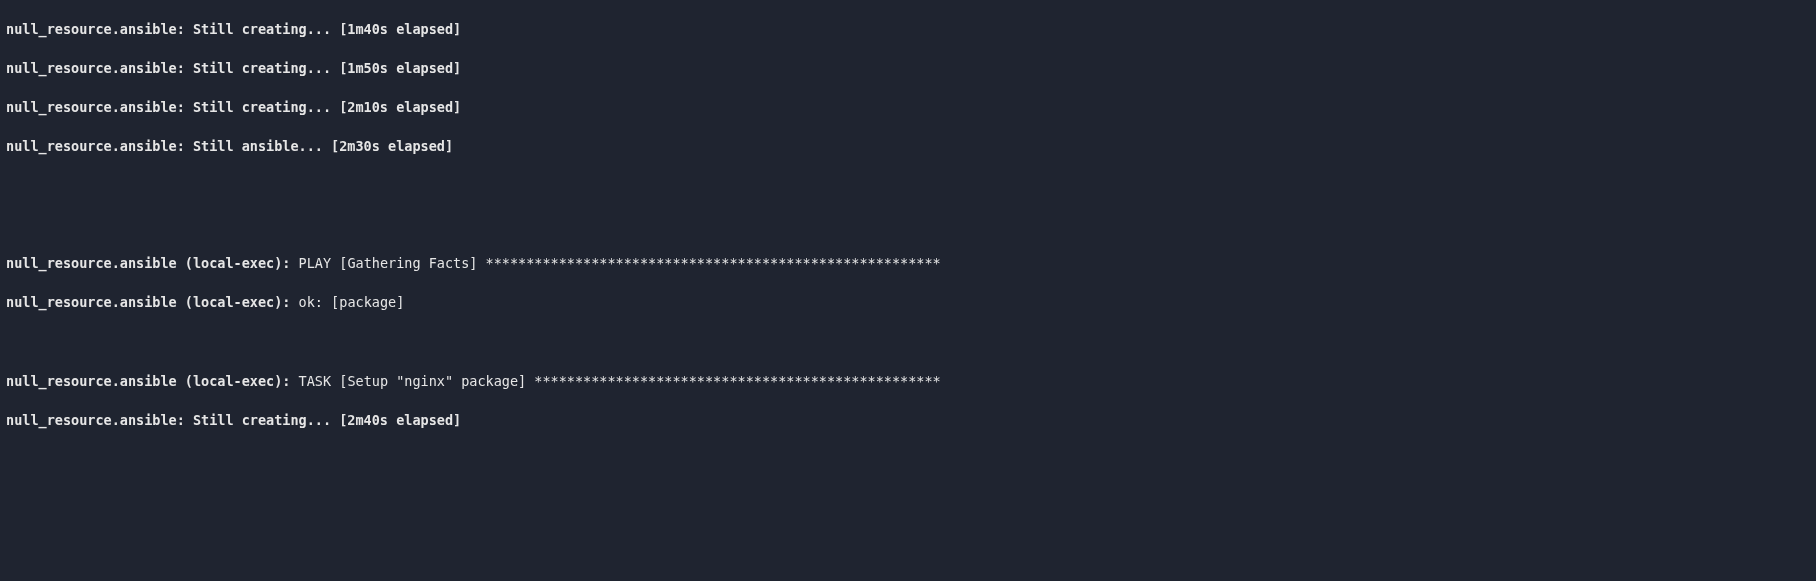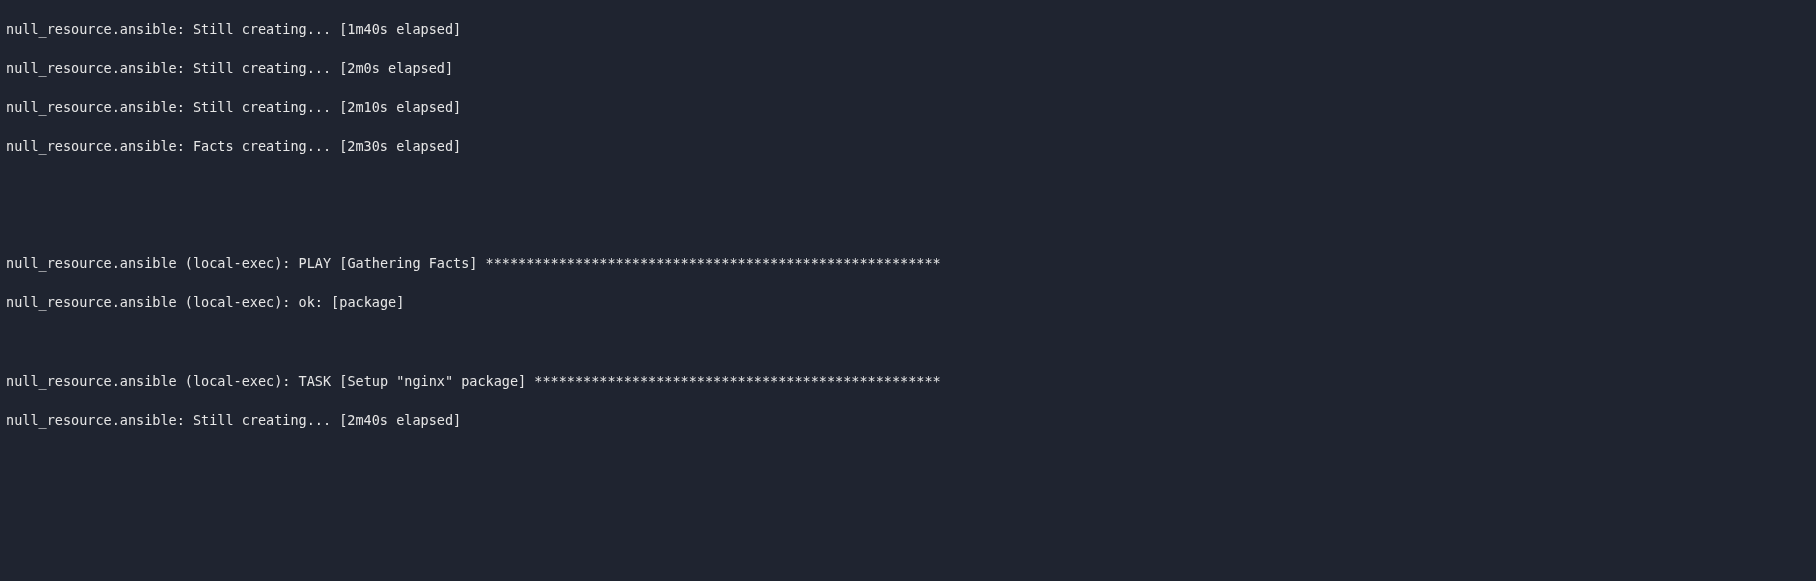--- a/index.html
+++ b/index.html
@@ -14,31 +14,31 @@
   }
   .terminal {
     padding: 0 6px 0 6px;
     white-space: pre-wrap;
     word-break: break-all;
     overflow-wrap: anywhere;
   }
   .line {
     display: block;
   }
-  .bold { font-weight: 400; }
+  .bold { font-weight: 700; }
   .blank { height: 1.45em; }
 </style>
 </head>
 <body>
 
 <div class="terminal">
 <span class="line bold">null_resource.ansible: Still creating... [1m40s elapsed]</span>
-<span class="line bold">null_resource.ansible: Still creating... [2m0s elapsed]</span>
+<span class="line bold">null_resource.ansible: Still creating... [1m50s elapsed]</span>
 <span class="line bold">null_resource.ansible: Still creating... [2m10s elapsed]</span>
-<span class="line bold">null_resource.ansible: Facts creating... [2m30s elapsed]</span>
+<span class="line bold">null_resource.ansible: Still ansible... [2m30s elapsed]</span>
 <span class="line blank"></span>
 <span class="line blank"></span>
 <span class="line"><span class="bold">null_resource.ansible (local-exec):</span><span> PLAY [Gathering Facts] ********************************************************</span></span>
 <span class="line"><span class="bold">null_resource.ansible (local-exec):</span><span> ok: [package]</span></span>
 <span class="line blank"></span>
 <span class="line"><span class="bold">null_resource.ansible (local-exec):</span><span> TASK [Setup "nginx" package] **************************************************</span></span>
 <span class="line bold">null_resource.ansible: Still creating... [2m40s elapsed]</span>
 
 
 

